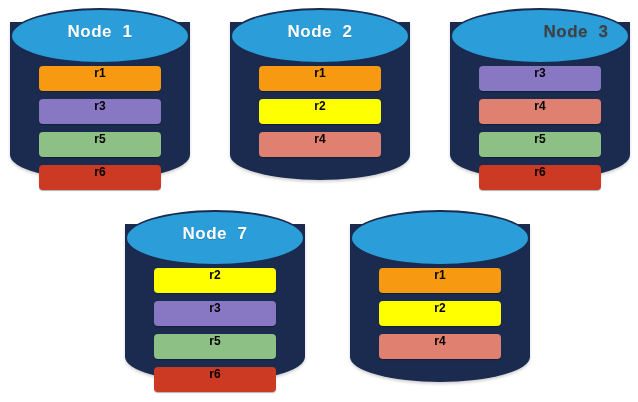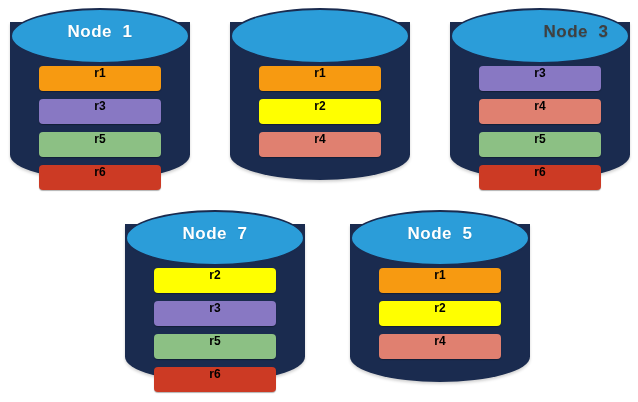--- a/index.html
+++ b/index.html
@@ -109,20 +109,21 @@
         <div class="replica-bar" style="background: rgb(136, 120, 195);">r3</div>
         <div class="replica-bar" style="background: rgb(140, 192, 132);">r5</div>
         <div class="replica-bar" style="background: rgb(204, 58, 36);">r6</div>
       </div>
     </div>
     <div class="node" style="left: 230px; top: 8px; width: 180px; height: 172px;">
       <div class="node-cylinder">
         <div class="cyl-body" style="background: rgb(26, 43, 79);"></div>
         <div class="cyl-top" style="background: rgb(43, 157, 217); border-color: rgb(26, 43, 79);"></div>
       </div>
+      <div class="node-title" style="color: rgb(255, 255, 255);">Node  2</div>
       <div class="replica-list">
         <div class="replica-bar" style="background: rgb(247, 154, 17);">r1</div>
         <div class="replica-bar" style="background: rgb(255, 255, 0);">r2</div>
         <div class="replica-bar" style="background: rgb(224, 128, 112);">r4</div>
       </div>
     </div>
     <div class="node" style="left: 450px; top: 8px; width: 180px; height: 172px;">
       <div class="node-cylinder">
         <div class="cyl-body" style="background: rgb(26, 43, 79);"></div>
         <div class="cyl-top" style="background: rgb(43, 157, 217); border-color: rgb(26, 43, 79);"></div>
@@ -146,20 +147,19 @@
         <div class="replica-bar" style="background: rgb(136, 120, 195);">r3</div>
         <div class="replica-bar" style="background: rgb(140, 192, 132);">r5</div>
         <div class="replica-bar" style="background: rgb(204, 58, 36);">r6</div>
       </div>
     </div>
     <div class="node" style="left: 350px; top: 210px; width: 180px; height: 172px;">
       <div class="node-cylinder">
         <div class="cyl-body" style="background: rgb(26, 43, 79);"></div>
         <div class="cyl-top" style="background: rgb(43, 157, 217); border-color: rgb(26, 43, 79);"></div>
       </div>
-      <div class="node-title" style="color: rgb(255, 255, 255);">Node  5</div>
       <div class="replica-list">
         <div class="replica-bar" style="background: rgb(247, 154, 17);">r1</div>
         <div class="replica-bar" style="background: rgb(255, 255, 0);">r2</div>
         <div class="replica-bar" style="background: rgb(224, 128, 112);">r4</div>
       </div>
     </div>
   </div>
 
 </body></html>

